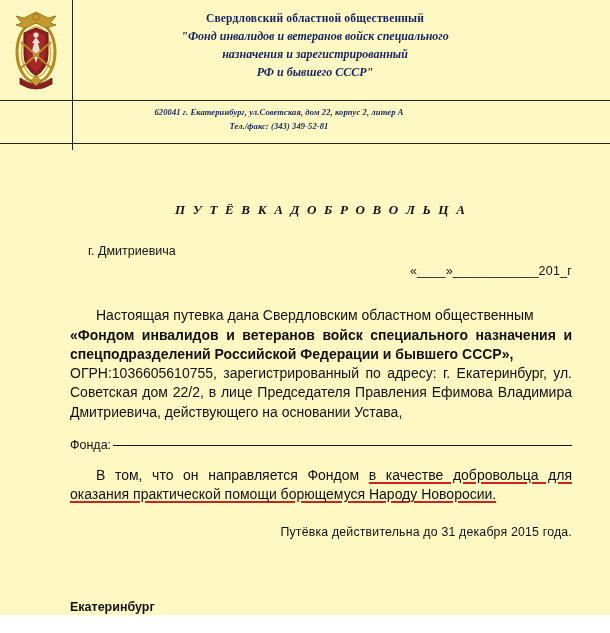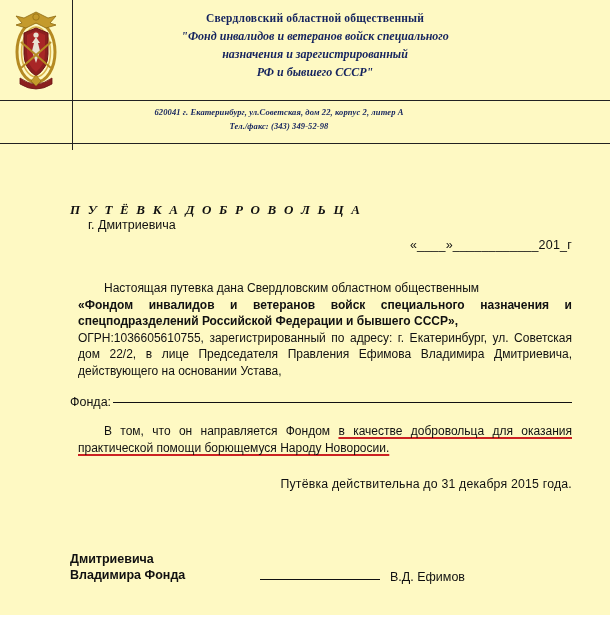--- a/index.html
+++ b/index.html
@@ -112,46 +112,47 @@
     background: #222;
   }
 
   
   .body-wrap {
     padding: 0 38px 0 70px;
     font-family: "Liberation Sans", sans-serif;
   }
 
   .doc-title {
-    text-align: left;
+    text-align: center;
     font-family: "Liberation Serif", serif;
     font-style: italic;
     font-weight: bold;
     font-size: 13px;
     letter-spacing: 2.2px;
     margin-top: 58px;
+    margin-bottom: 26px;
     color: #111;
   }
 
   .city {
     font-size: 12.5px;
     margin-left: 18px;
     margin-bottom: 6px;
   }
   .dateline {
     font-size: 12.5px;
     margin-bottom: 28px;
     letter-spacing: 0.2px;
     text-align: right;
   }
 
   p.para {
-    font-size: 12px;
+    font-size: 14px;
     line-height: 1.38;
-    margin: 0 0 0 8px;
+    margin: 0 0 0 0;
     text-align: justify;
   }
   .para-indent { text-indent: 26px; }
   .bold { font-weight: bold; }
 
   .para-block { margin-bottom: 16px; }
 
   .dana-row {
     font-size: 12.5px;
     margin: 14px 0 14px 0;
@@ -260,21 +261,21 @@
       <div class="org-quoted">РФ и бывшего СССР"</div>
     </div>
   </div>
 
   <hr class="rule rule-top">
 
   <div class="contact-block">
     <div class="contact-spacer"></div>
     <div class="contact-col">
       <div class="contact-line">620041 г. Екатеринбург, ул.Советская, дом 22, корпус 2, литер А</div>
-      <div class="contact-line">Тел./факс: (343) 349-52-98</div>
+      <div class="contact-line">Тел./факс: (343) 349-52-81</div>
     </div>
   </div>
 
   <hr class="rule rule-mid">
 
   <div class="body-wrap">
 
     <div class="doc-title">П У Т Ё В К А   Д О Б Р О В О Л Ь Ц А</div>
 
     <div class="city">г. Дмитриевича</div>
@@ -295,21 +296,21 @@
       <p class="para para-indent">
         <span>В том, что он направляется Фондом</span>
         <span class="underline-red">в качестве добровольца для оказания практической помощи борющемуся Народу Новоросии.</span>
       </p>
     </div>
 
     <div class="validity">Путёвка  действительна до 31 декабря 2015  года.</div>
 
     <div class="sign-row">
       <div class="sign-title">
-        <div>Дмитриевича</div>
+        <div>Екатеринбург</div>
         <div>Владимира Фонда</div>
       </div>
       <div class="sign-line"></div>
       <div class="sign-name">В.Д. Ефимов</div>
     </div>
 
   </div>
 
   <div class="bottom-band"></div>
 </div>

